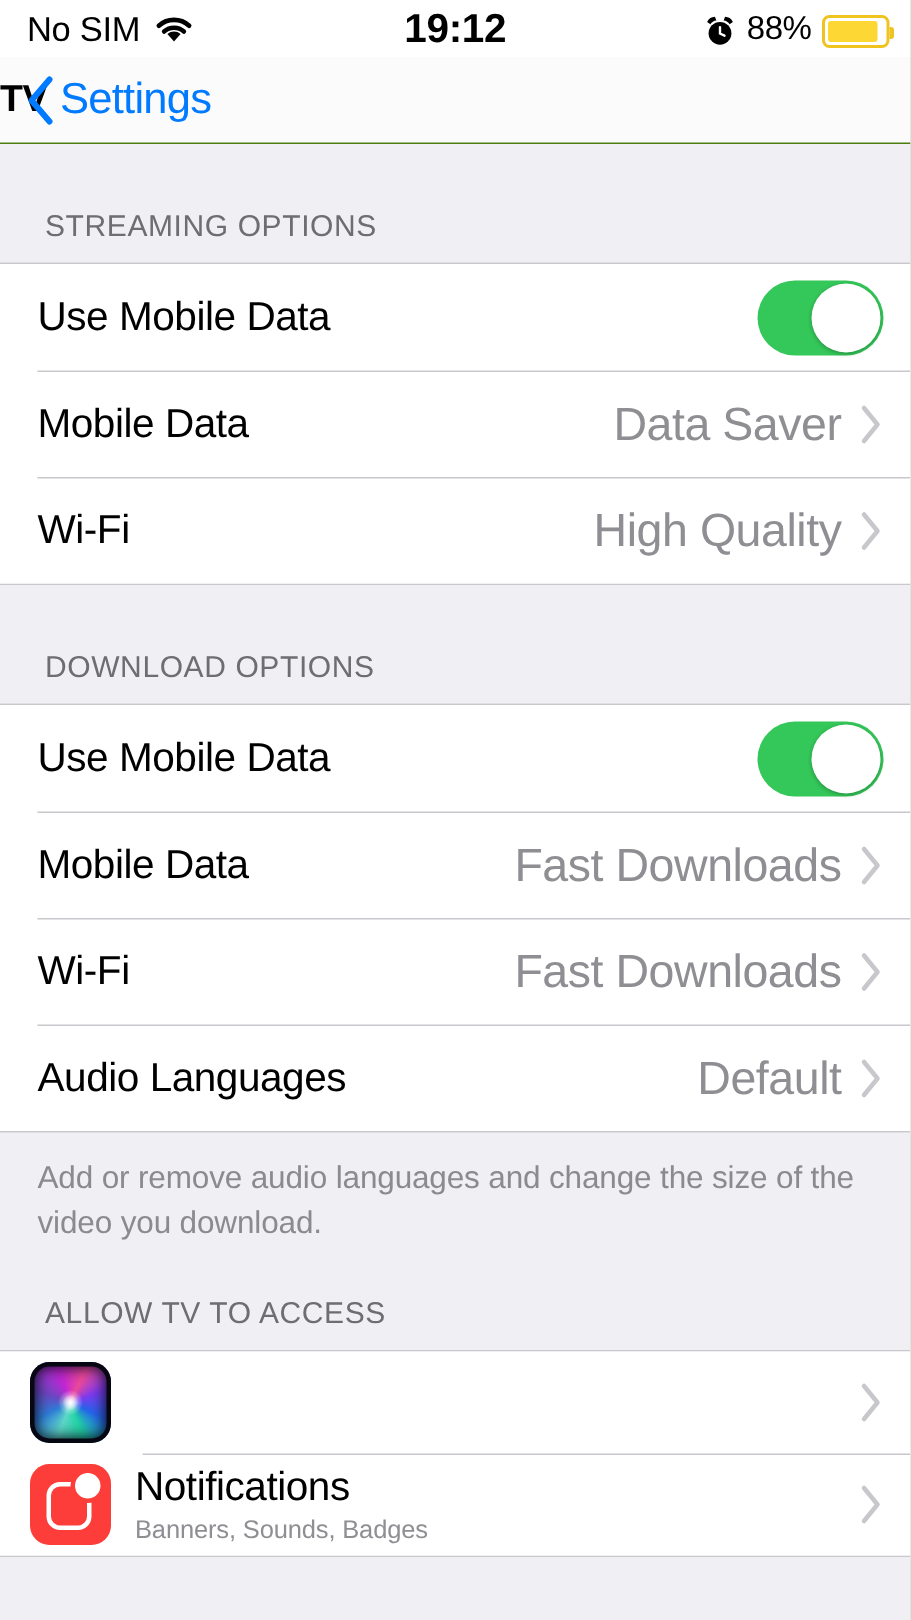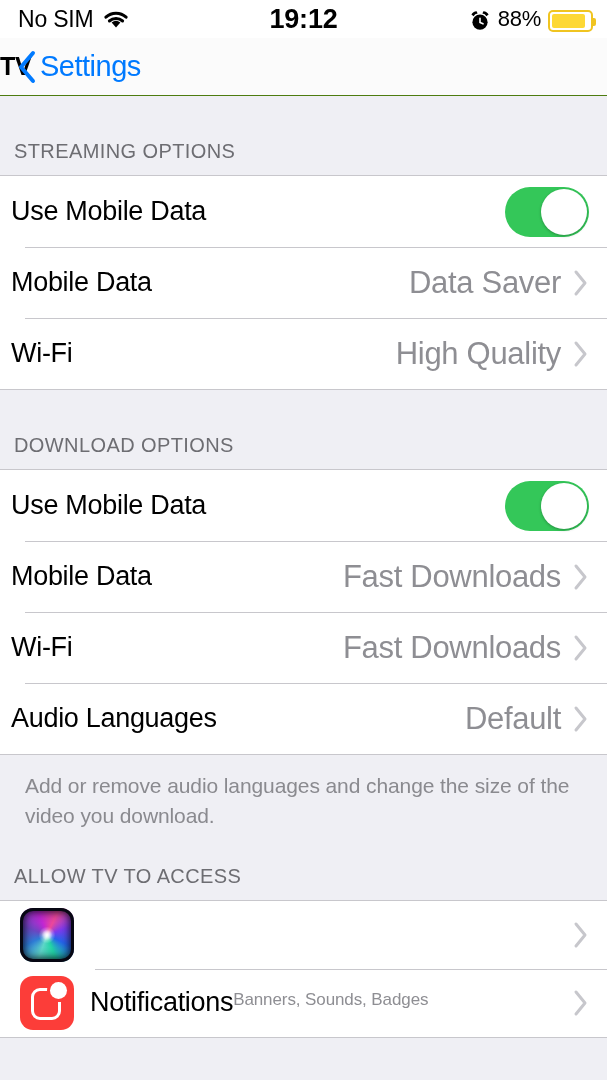--- a/index.html
+++ b/index.html
@@ -129,40 +129,40 @@
 
   
   .content {
     flex: 1 1 auto;
     background: #EFEFF4;
     overflow: hidden;
     position: relative;
   }
 
   .section-header {
-    padding: 44px 25px 12px 14px;
+    padding: 44px 25px 12px 30px;
     font-size: 20px;
     color: #6D6D72;
     letter-spacing: 0.4px;
     text-transform: uppercase;
   }
   .section-header.tight { padding-top: 30px; }
 
   .group {
     background: #FFFFFF;
     border-top: 1px solid #C8C7CC;
     border-bottom: 1px solid #C8C7CC;
   }
 
   .row {
     position: relative;
     display: flex;
     align-items: center;
     height: 71px;
-    padding: 0 18px 0 11px;
+    padding: 0 18px 0 25px;
     background: #FFFFFF;
     cursor: pointer;
   }
   .row + .row::before {
     content: "";
     position: absolute;
     left: 25px;
     right: 0;
     top: 0;
     height: 1px;
@@ -267,21 +267,21 @@
   .notif-badge {
     position: absolute;
     width: 17px;
     height: 17px;
     border-radius: 50%;
     background: #ffffff;
     right: -9px;
     top: -9px;
     box-shadow: 0 0 0 3px #FC3D39;
   }
-  .row-stack { display: flex; flex-direction: row; justify-content: center; }
+  .row-stack { display: flex; flex-direction: column; justify-content: center; }
   .row-sub {
     font-size: 17px;
     color: #8E8E93;
     letter-spacing: -0.1px;
     margin-top: 3px;
     text-align: center;
   }
 </style>
 </head>
 <body>

